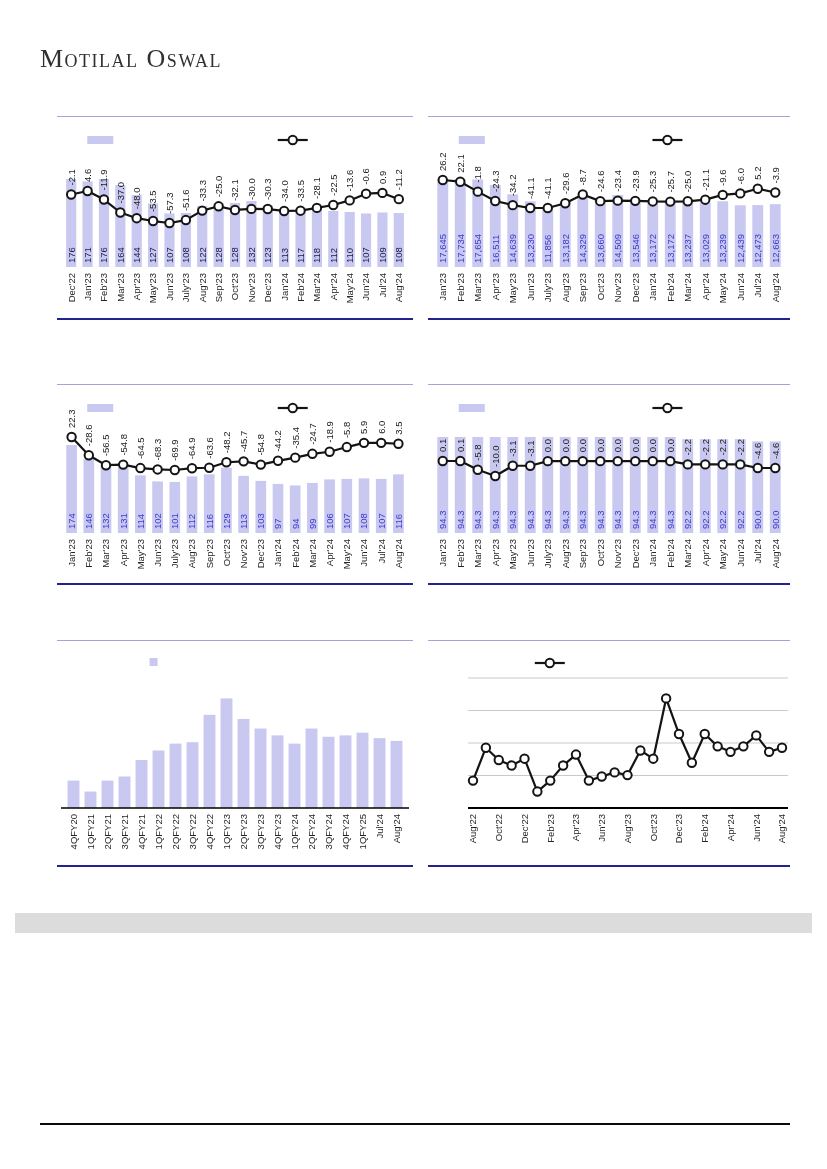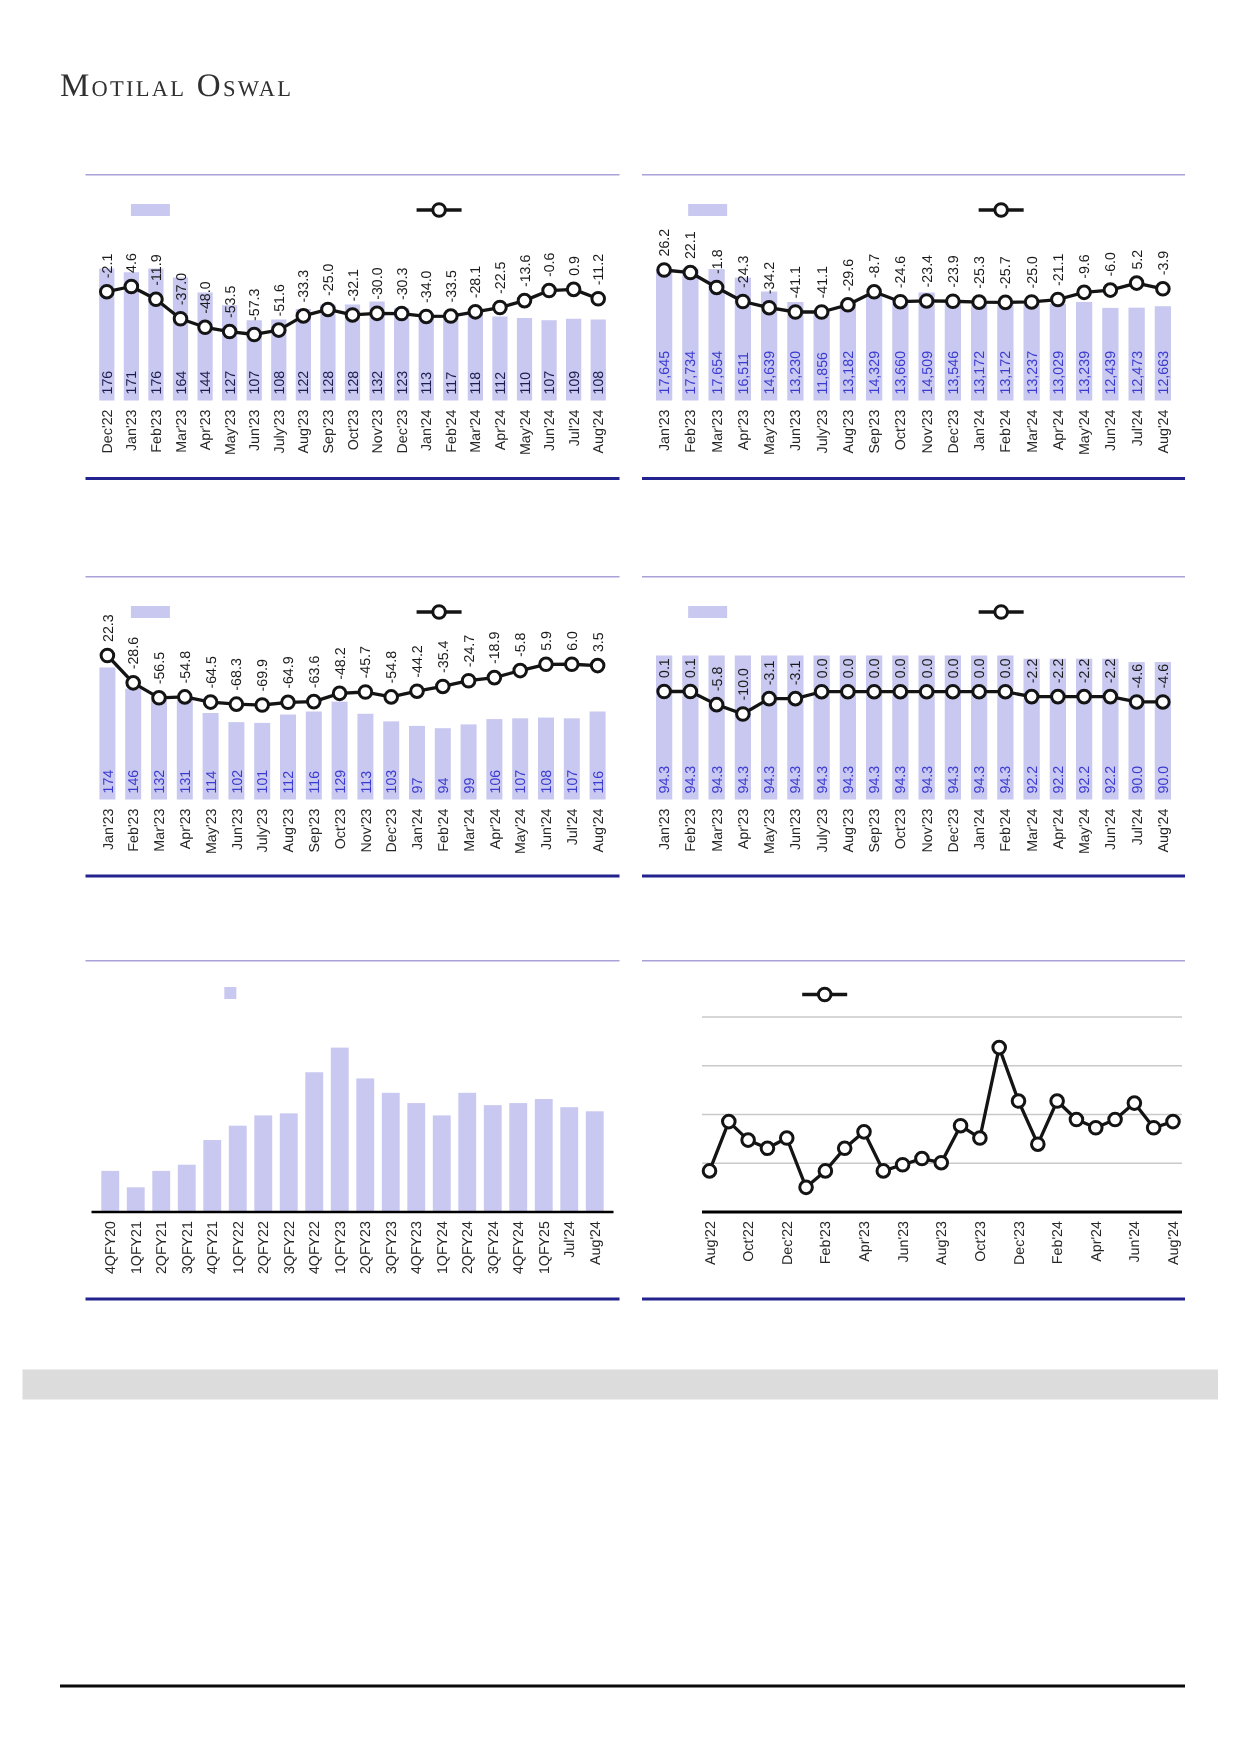--- a/index.html
+++ b/index.html
@@ -3,21 +3,21 @@
 <meta charset="utf-8">
 <style>
   html,body{margin:0;padding:0;}
   body{
     width:827px;height:1169px;position:relative;background:#ffffff;
     font-family:"Liberation Sans",sans-serif;overflow:hidden;
   }
   .logo{
     position:absolute;left:40px;top:44px;
     font-family:"Liberation Serif",serif;font-variant:small-caps;
-    font-size:22px;letter-spacing:1.5px;color:#303030;
+    font-size:26px;letter-spacing:1.5px;color:#303030;
   }
   .panel{
     position:absolute;box-sizing:border-box;background:#fff;
     border-top:1px solid #a9a2d9;border-bottom:2px solid #23238f;
   }
   .panel svg{display:block;}
   .ct{font-family:"Liberation Sans",sans-serif;font-size:9.5px;fill:#262626;}
   .lv{font-family:"Liberation Sans",sans-serif;font-size:9.5px;fill:#1a1a1a;}
   .bv{font-family:"Liberation Sans",sans-serif;font-size:9.5px;}
   .band{position:absolute;left:15px;top:913px;width:797px;height:20px;background:#dcdcdc;}

